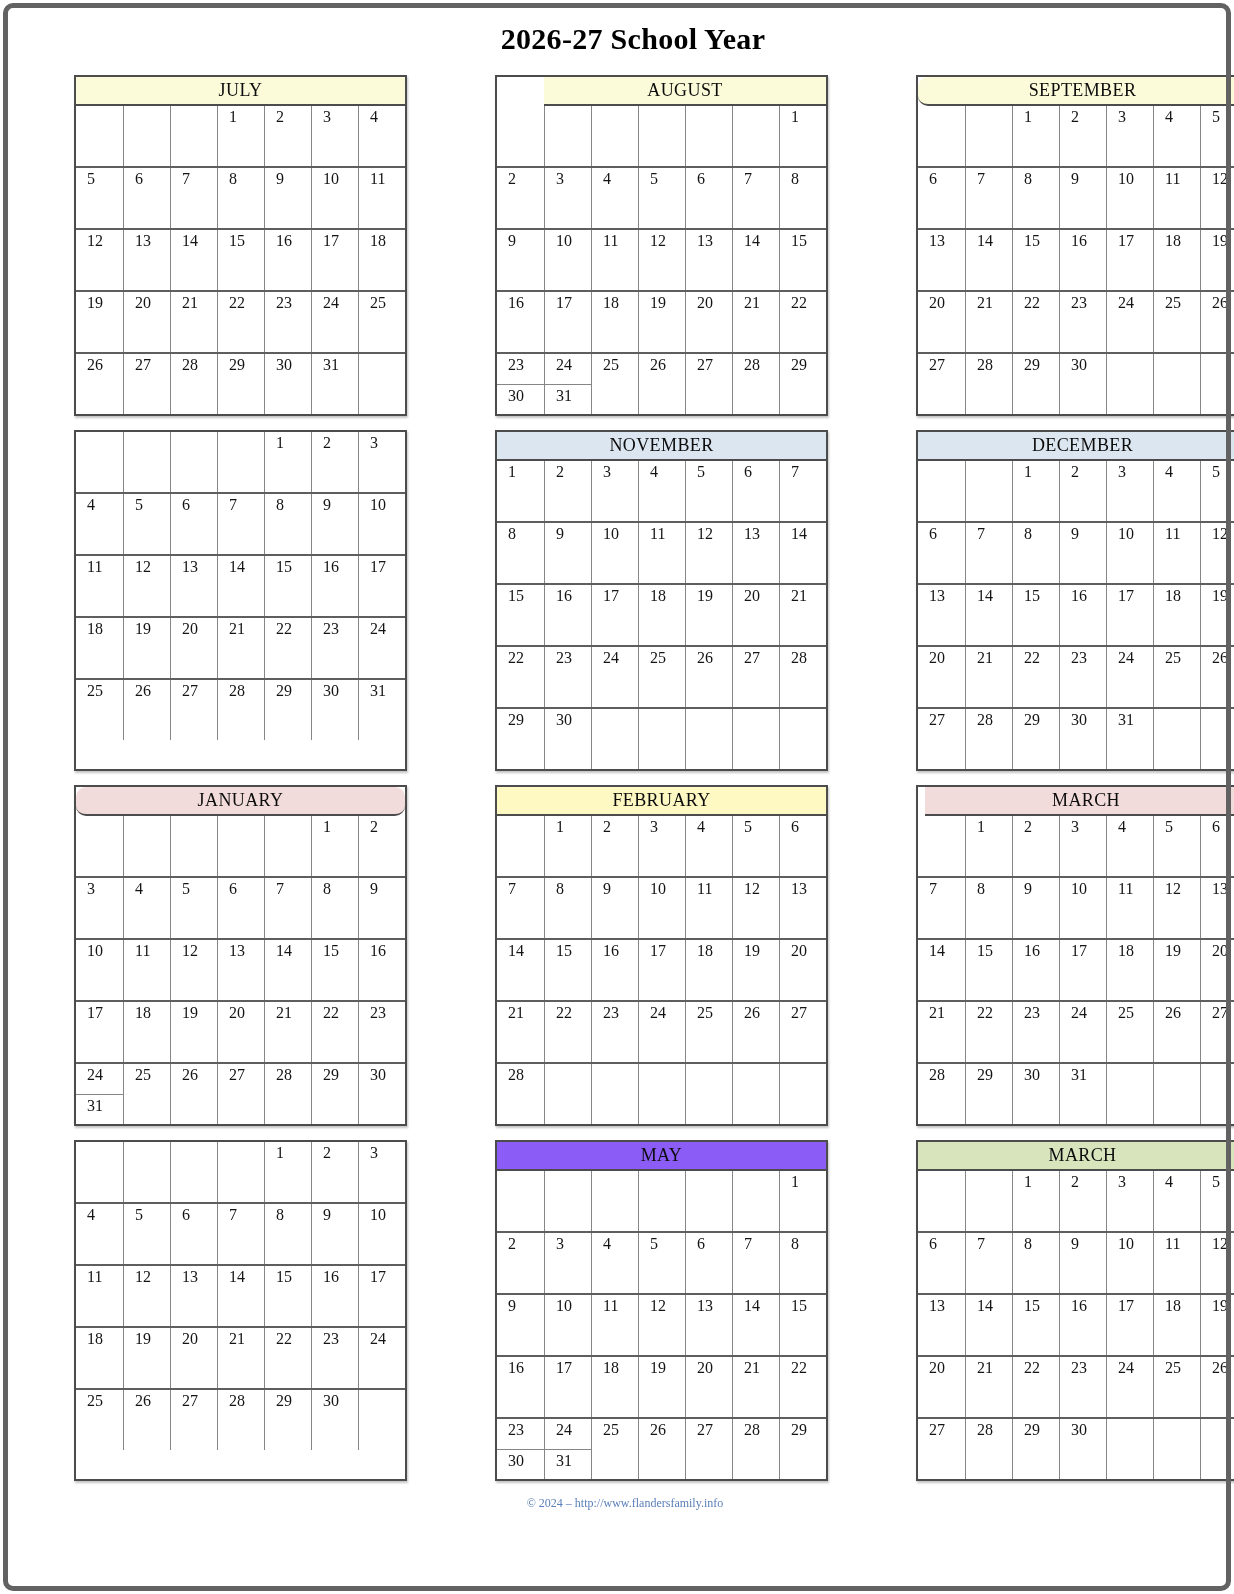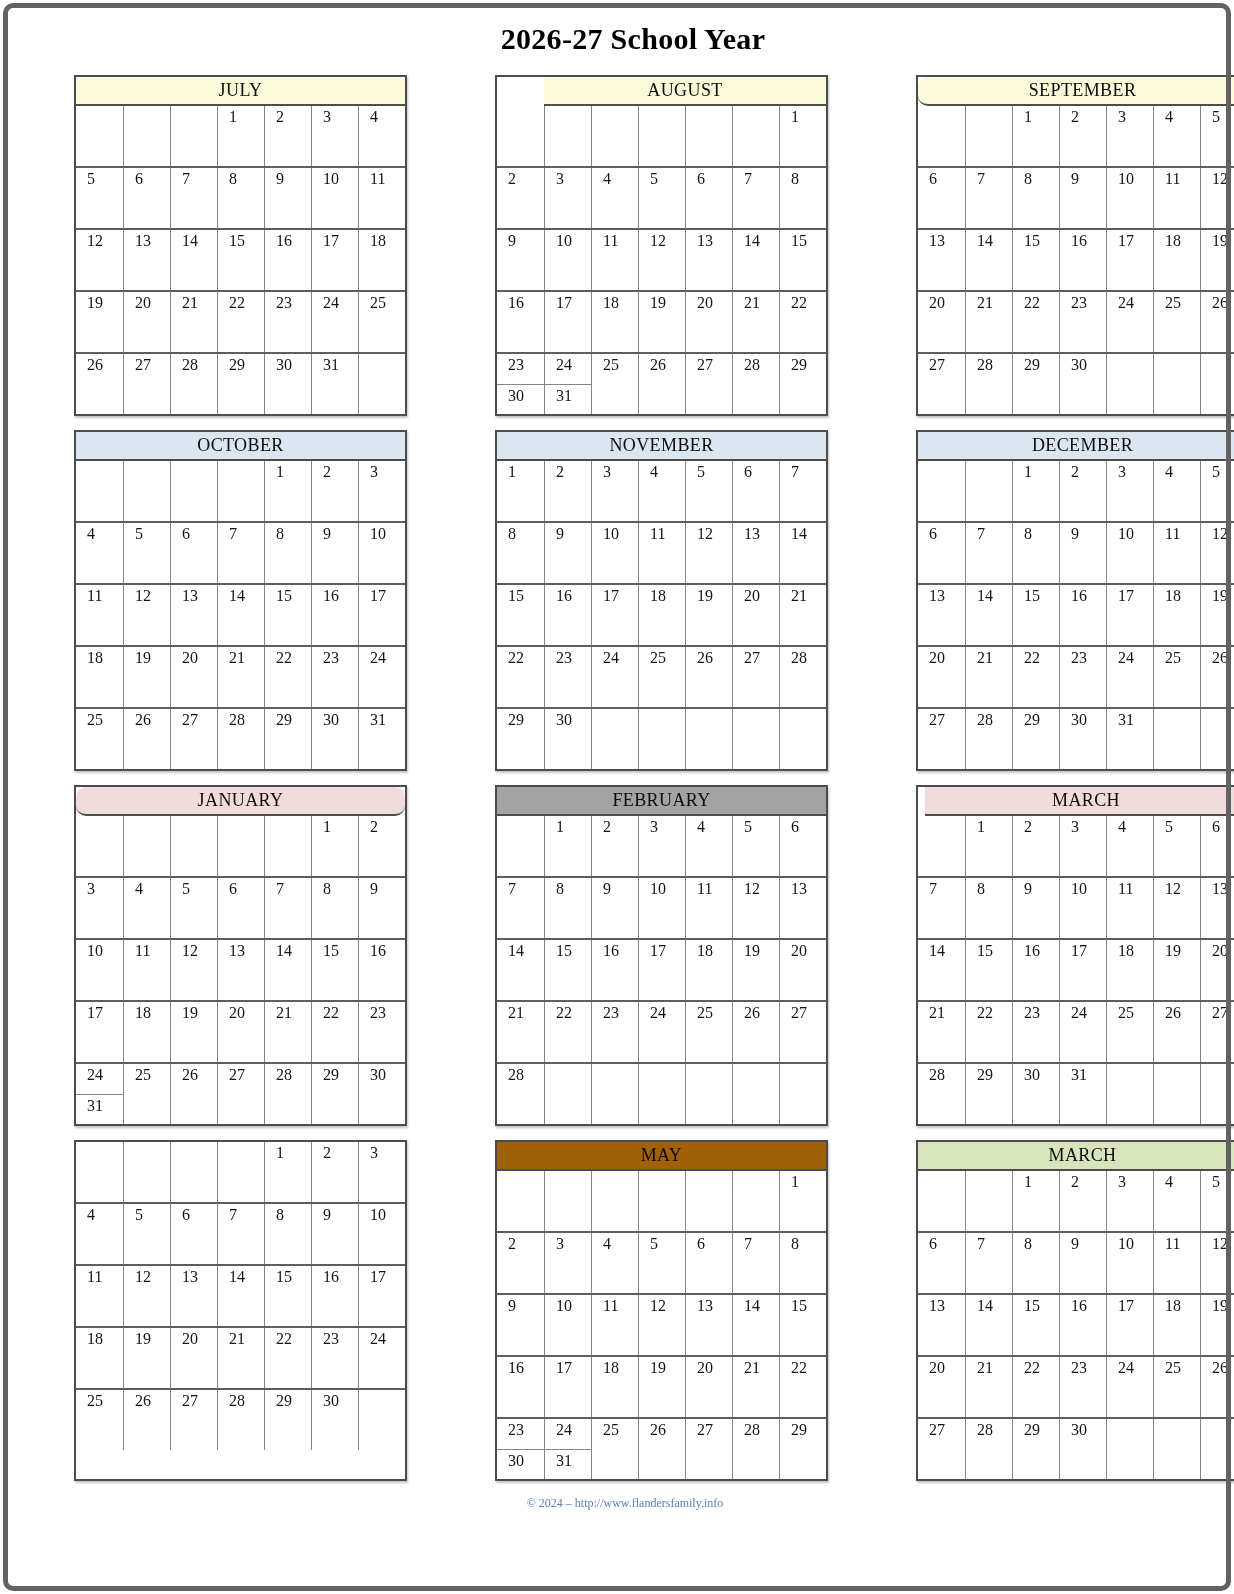--- a/index.html
+++ b/index.html
@@ -258,21 +258,20 @@
           <div class="cell">27</div>
           <div class="cell">28</div>
           <div class="cell">29</div>
           <div class="cell">30</div>
           <div class="cell"></div>
           <div class="cell"></div>
           <div class="cell"></div>
         </div>
       </div>
       <div class="month">
-        <div class="month-header" style="background: rgb(220, 230, 241);">OCTOBER</div>
         <div class="week-row">
           <div class="cell"></div>
           <div class="cell"></div>
           <div class="cell"></div>
           <div class="cell"></div>
           <div class="cell">1</div>
           <div class="cell">2</div>
           <div class="cell">3</div>
         </div>
         <div class="week-row">
@@ -453,21 +452,21 @@
           </div>
           <div class="cell">25</div>
           <div class="cell">26</div>
           <div class="cell">27</div>
           <div class="cell">28</div>
           <div class="cell">29</div>
           <div class="cell">30</div>
         </div>
       </div>
       <div class="month">
-        <div class="month-header" style="background: #a3a3a3;">FEBRUARY</div>
+        <div class="month-header" style="background: #fef9c3;">FEBRUARY</div>
         <div class="week-row">
           <div class="cell"></div>
           <div class="cell">1</div>
           <div class="cell">2</div>
           <div class="cell">3</div>
           <div class="cell">4</div>
           <div class="cell">5</div>
           <div class="cell">6</div>
         </div>
         <div class="week-row">
@@ -596,21 +595,21 @@
           <div class="cell">25</div>
           <div class="cell">26</div>
           <div class="cell">27</div>
           <div class="cell">28</div>
           <div class="cell">29</div>
           <div class="cell">30</div>
           <div class="cell"></div>
         </div>
       </div>
       <div class="month">
-        <div class="month-header" style="background: #a16207;">MAY</div>
+        <div class="month-header" style="background: #8b5cf6;">MAY</div>
         <div class="week-row">
           <div class="cell"></div>
           <div class="cell"></div>
           <div class="cell"></div>
           <div class="cell"></div>
           <div class="cell"></div>
           <div class="cell"></div>
           <div class="cell">1</div>
         </div>
         <div class="week-row">

